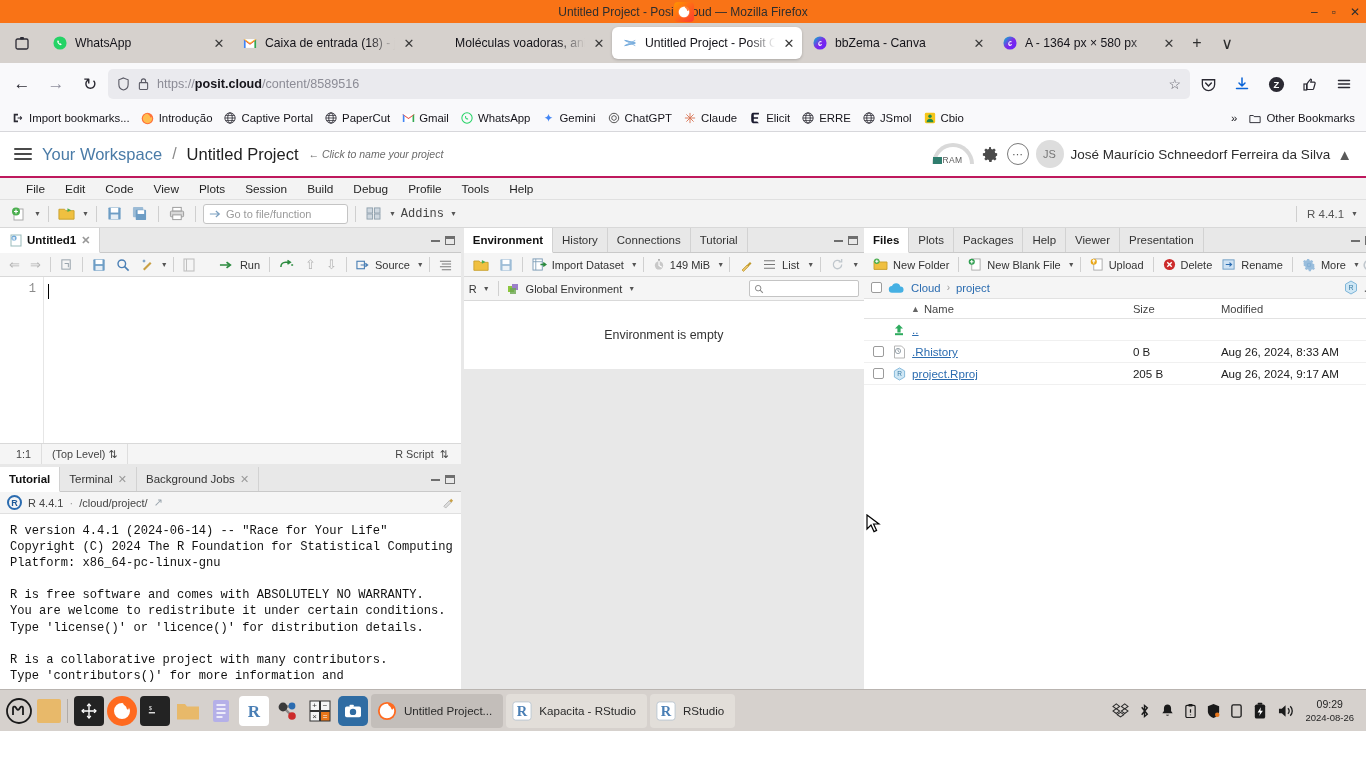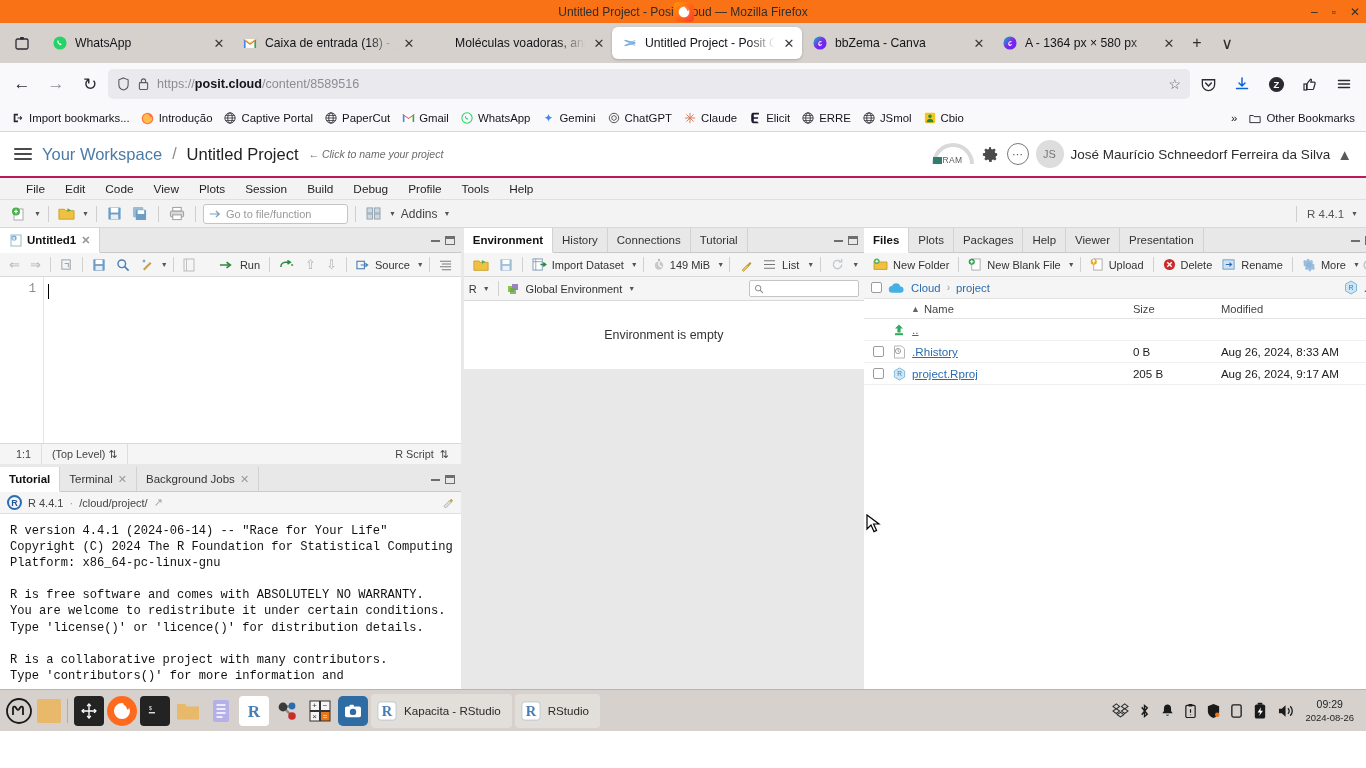--- a/index.html
+++ b/index.html
@@ -131,21 +131,21 @@
     height: 22px; background: #f3f3f3; display: flex; align-items: center;
     padding: 0 16px; gap: 0; border-bottom: 1px solid #e0e0e0;
   }
   .rs-menu { font-size: 11.8px; color: #1f1f1f; padding: 2px 10px; }
   .rs-toolbar {
     height: 28px; background: #f3f3f3; display: flex; align-items: center;
     padding: 0 8px; gap: 3px; border-bottom: 1px solid #d8d8d8;
   }
   .tb-btn {
     display: flex; align-items: center; justify-content: center;
-    height: 22px; min-width: 22px; padding: 0 2px; font-size: 12px; color: #444;
+    height: 22px; min-width: 22px; padding: 0 2px; font-size: 12px; color: #444; font-family: Liberation Mono, monospace;
   }
   .tb-sep { width: 1px; height: 16px; background: #cfcfcf; margin: 0 4px; }
   .tb-caret { font-size: 7px; color: #555; margin-left: 1px; }
   .goto-box {
     display: flex; align-items: center; gap: 5px; width: 145px; height: 20px;
     border: 1px solid #c4c4c4; border-radius: 3px; background: #fff; padding: 0 5px;
     font-size: 11px; color: #9a9a9a;
   }
   .tb-right { margin-left: auto; display: flex; align-items: center; gap: 6px; }
   .r-version { font-size: 11.5px; color: #555; }
@@ -1203,20 +1203,29 @@
       </svg>
   </div>
   <div class="tb-ico" style="background:#2f6ca3;border-radius:5px">
     <svg width="20" height="16" viewBox="0 0 22 18">
         <rect x="2" y="4" width="18" height="12" rx="2" fill="#fff"></rect>
         <circle cx="11" cy="10" r="3.6" fill="#2f6ca3"></circle>
         <rect x="7" y="2" width="5" height="2.5" rx="1" fill="#fff"></rect>
       </svg>
   </div>
 
+  <div class="task-win active">
+    <span>
+      <svg width="20" height="20" viewBox="0 0 22 22">
+          <circle cx="11" cy="11" r="10" fill="#ff6a1f"></circle>
+          <path d="M11 3a8 8 0 1 0 8 8c0-1.4-.4-2.6-1.2-3.6.2 1.3-.5 2.4-1.3 2-1.2-.7-.6-2.8-2.8-4-1.8-1.1-1.6-2.7-1.6-2.7s-2.4.8-2.1 3.2C8.4 5.3 7.7 4.2 7.7 4.2S6.8 6.2 8 7.8C6.7 7.5 5.9 6.7 5.9 6.7S6.2 9.6 8.8 11c-1.3 0-2.1-.5-2.1-.5S7.5 14 11.2 14c2.1 0 3.2-1.1 3.2-1.1z" fill="#fff"></path>
+        </svg>
+    </span>
+    <span>Untitled Project...</span>
+  </div>
 
   <div class="task-win inactive">
     <span>
       <svg width="20" height="20" viewBox="0 0 22 22">
           <rect x="1" y="1" width="20" height="20" rx="3" fill="#fff" stroke="#b9c6d1"></rect>
           <text x="11" y="17" font-size="16" fill="#4a7fb5" text-anchor="middle" font-family="Liberation Serif, serif" font-weight="bold">R</text>
         </svg>
     </span>
     <span>Kapacita - RStudio</span>
   </div>

